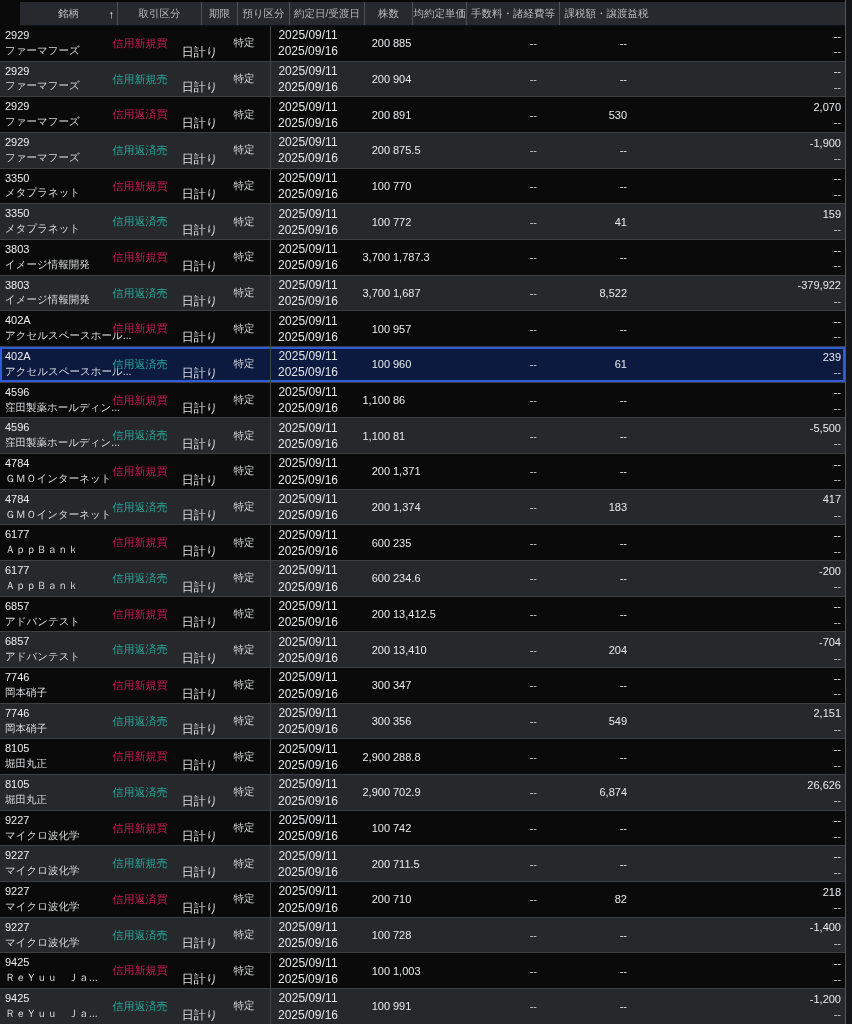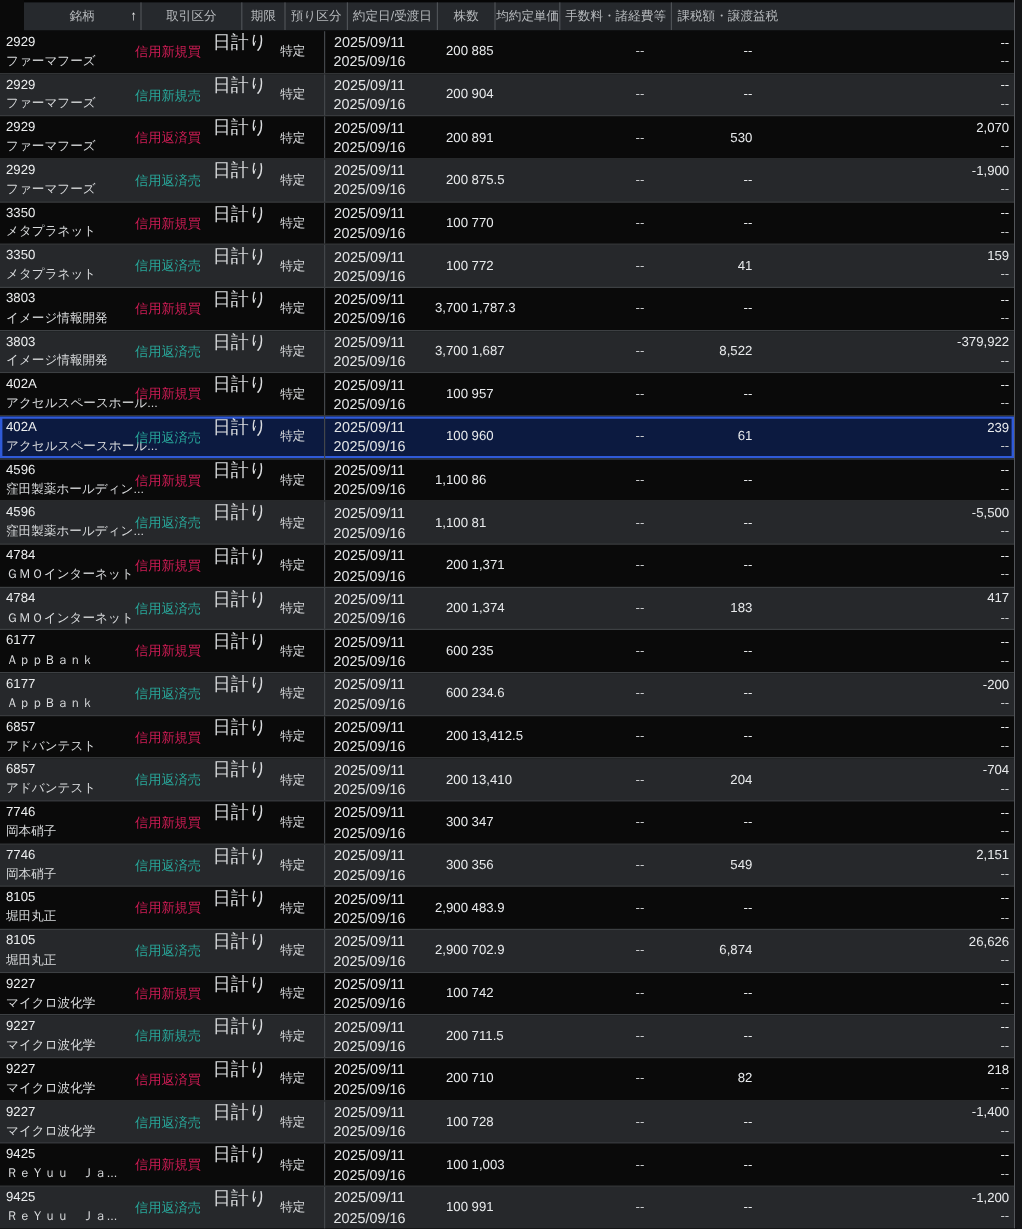--- a/index.html
+++ b/index.html
@@ -18,21 +18,21 @@
   
   .tbody { flex:1; display:flex; flex-direction:column; }
   .row { flex:1; display:flex; background:#0a0a0a; border-bottom:1px solid #3d4043; position:relative; }
   .row:last-child { border-bottom:none; }
   .row.alt { background:#26282b; }
   .row.selected { background:var(--selected_bg); box-shadow: inset 0 0 0 2px var(--selected_border); z-index:2; }
 
   .cell { display:flex; flex-direction:column; justify-content:space-evenly; overflow:visible; white-space:nowrap; color:#dcdee0; font-size:11px; }
   .c-stock   { width:98px; padding-left:5px; align-items:flex-start; }
   .c-type    { width:84px; justify-content:center; align-items:center; }
-  .c-term    { width:36px; justify-content:flex-start; align-items:center; font-size:15px; }
+  .c-term    { width:36px; justify-content:flex-end; align-items:center; font-size:12px; }
   .c-account { width:52px; justify-content:center; align-items:center; font-size:10.5px; }
   .c-dates   { width:75px; align-items:center; border-left:1px solid #43464a; font-size:12px; color:#e2e4e6; }
   .c-qty     { width:48px; align-items:flex-end; padding-right:3px; justify-content:center;text-align:center; }
   .c-price   { width:54px; align-items:flex-start; padding-right:6px; justify-content:center; }
   .c-fee     { width:93px; align-items:flex-end; padding-right:3px; justify-content:center; }
   .c-tax     { width:93px; align-items:flex-end; padding-right:6px; justify-content:center; }
   .c-amount  { width:212px; align-items:flex-end; padding-right:4px; }
 
   .stock-code { color:#eceeef; font-size:11px; }
   .stock-name { color:#d8dadc; font-size:10.5px; }
@@ -820,21 +820,21 @@
       <span>特定</span>
     </div>
     <div class="cell c-dates">
       <span>2025/09/11</span>
       <span>2025/09/16</span>
     </div>
     <div class="cell c-qty">
       <span class="num">2,900</span>
     </div>
     <div class="cell c-price">
-      <span class="num">483.9</span>
+      <span class="num">288.8</span>
     </div>
     <div class="cell c-fee">
       <span class="dash">--</span>
     </div>
     <div class="cell c-tax">
       <span class="num">--</span>
     </div>
     <div class="cell c-amount">
       <span class="num">--</span>
       <span class="dash">--</span>

